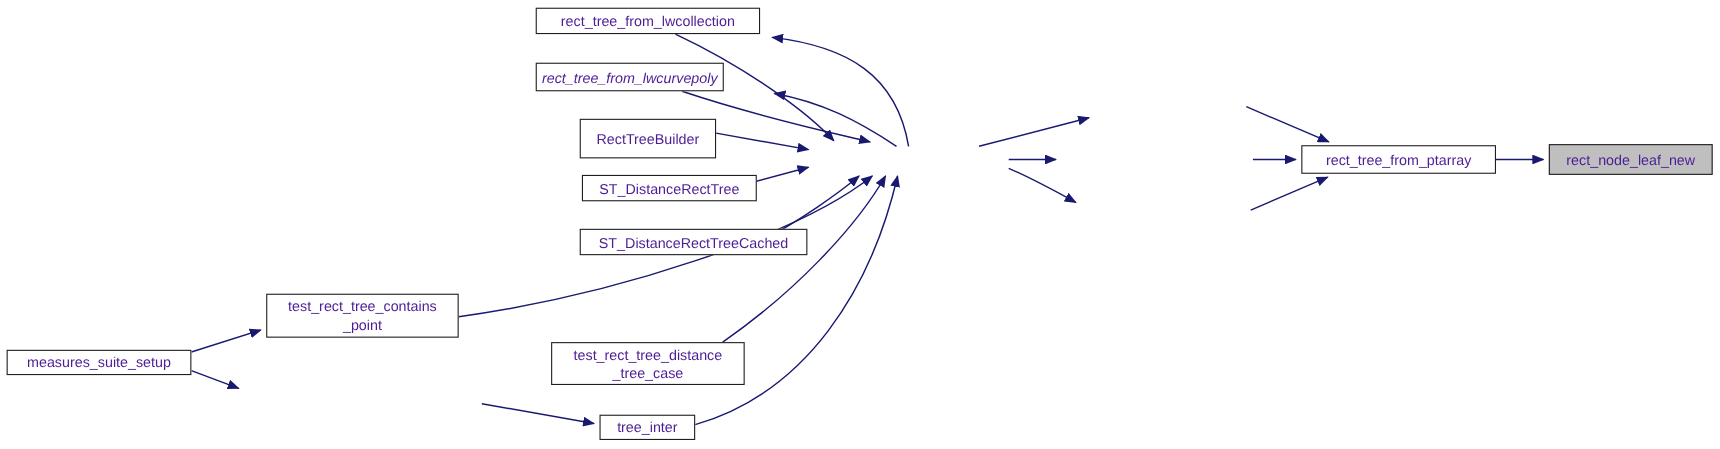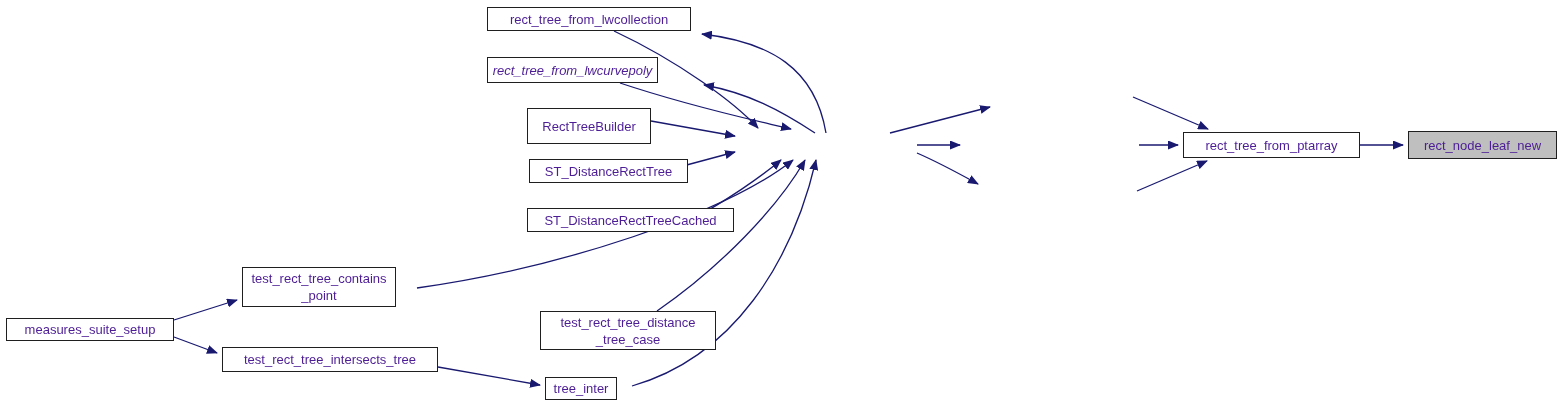--- a/index.html
+++ b/index.html
@@ -66,21 +66,20 @@
     <path class="edge" d="M 438,367 L 540,385" marker-end="url(#arrow)"></path>
   </svg>
 
   <div class="node" style="left:487px;top:7px;width:204px;height:24px;">rect_tree_from_lwcollection</div>
   <div class="node" style="left:487px;top:57px;width:171px;height:26px;font-style:italic;">rect_tree_from_lwcurvepoly</div>
   <div class="node" style="left:527px;top:108px;width:124px;height:36px;">RectTreeBuilder</div>
   <div class="node" style="left:509px;top:159px;width:159px;height:24px;margin-left:20px;">ST_DistanceRectTree</div>
   <div class="node" style="left:485px;top:208px;width:207px;height:24px;margin-left:42px;">ST_DistanceRectTreeCached</div>
   <div class="node" style="left:1183px;top:132px;width:177px;height:26px;text-align:center;">rect_tree_from_ptarray</div>
   <div class="node focus" style="left:1408px;top:131px;width:149px;height:28px;">rect_node_leaf_new</div>
-  <div class="node" style="left:242px;top:267px;width:154px;height:40px;">test_rect_tree_contains
+  <div class="node" style="left:242px;top:267px;width:175px;height:40px;">test_rect_tree_contains
 _point</div>
   <div class="node" style="left:6px;top:318px;width:168px;height:23px;">measures_suite_setup</div>
-  <div class="node" style="left:222px;top:347px;width:216px;height:25px;">test_rect_tree_intersects_tree</div>
-  <div class="node" style="left:501px;top:311px;width:176px;height:39px;margin-left:39px;">test_rect_tree_distance
+  <div class="node" style="left:501px;top:311px;width:176px;height:39px;">test_rect_tree_distance
 _tree_case</div>
-  <div class="node" style="left:545px;top:377px;width:72px;height:23px;">tree_inter</div>
+  <div class="node" style="left:545px;top:377px;width:87px;height:23px;">tree_inter</div>
 
 </div>
 
 </body></html>

